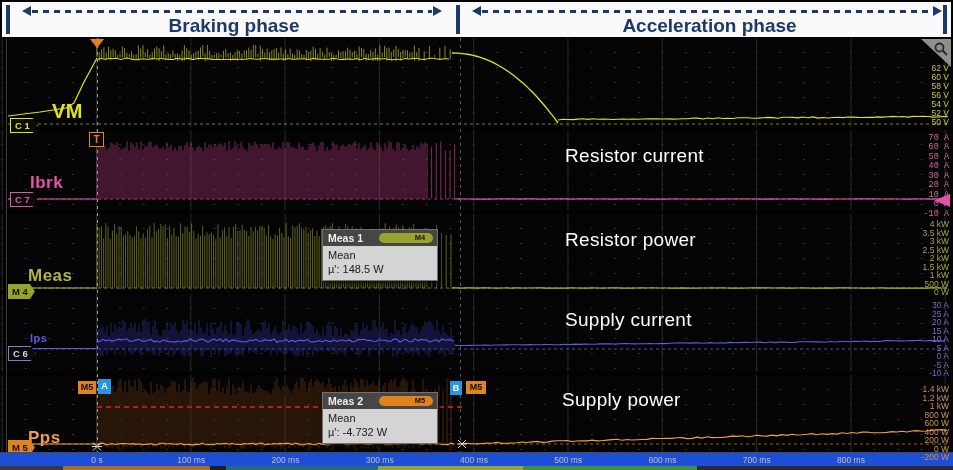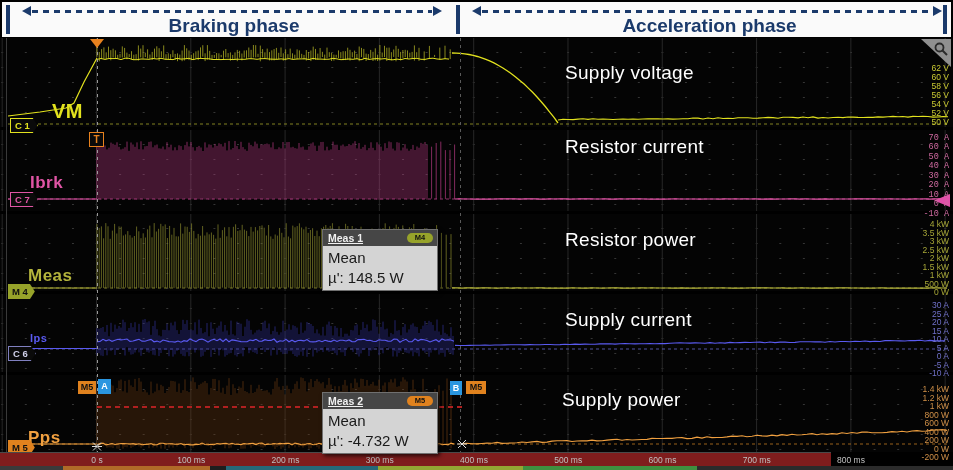--- a/index.html
+++ b/index.html
@@ -47,38 +47,38 @@
     justify-content:space-between;align-items:flex-end;font-size:8.5px;line-height:1;z-index:5;}
   #scale-vm{top:26px;height:63px;color:#caca32;}
   #scale-ibrk{top:96px;height:84px;color:#d06aa0;font-family:Liberation Mono, monospace;}
   #scale-pbrk{top:182px;height:70px;color:#a8a838;}
   #scale-ips{top:263px;height:70px;color:#7070c8;}
   #scale-pps{top:347px;height:70px;color:#d09048;}
   
   .measbox{position:absolute;width:114px;z-index:10;border:1px solid #707070;
     box-shadow:2px 2px 4px rgba(0,0,0,0.7);}
   .meashead{position:relative;height:16px;background:#464646;color:#f0f0f0;
-    font-size:10.5px;font-weight:bold;line-height:16px;padding-left:5px;text-decoration:underline;}
+    font-size:10.5px;font-weight:bold;line-height:16px;padding-left:5px;}
   .measpill{position:absolute;right:4px;top:3px;width:26px;height:10px;border-radius:5px;
-    font-size:7.5px;font-weight:bold;color:#111;text-align:center;line-height:10px;}
-  .measbody{background:#d4d4d4;color:#1a1a1a;font-size:15px;padding:2px 5px 3px 5px;line-height:1.3;}
+    font-size:7.5px;font-weight:bold;color:#111;text-align:center;line-height:10px;padding-left:28px;}
+  .measbody{background:#d4d4d4;color:#1a1a1a;font-size:11px;padding:2px 5px 3px 5px;line-height:1.3;}
   
   #trig-tri{position:absolute;left:90px;top:1px;width:0;height:0;
     border-left:7px solid transparent;border-right:7px solid transparent;border-top:9px solid #e8821e;}
   #trig-badge{position:absolute;left:89px;top:94px;width:13px;height:13px;border:1px solid #e8821e;
     color:#e8821e;font-size:10px;font-weight:bold;text-align:center;line-height:13px;background:#0a0a0a;}
   
   #zoom-corner{position:absolute;left:921px;top:1px;width:30px;height:28px;
     background:#8f8f8f;clip-path:polygon(0 0,100% 0,100% 100%);}
   #zoom-corner svg{position:absolute;right:2px;top:2px;}
   
   #ibrk-arrow{position:absolute;left:934px;top:156px;width:16px;height:13px;background:#e050a8;
     clip-path:polygon(100% 0,100% 100%,0 50%);}
   
-  #time-axis{position:absolute;left:0;top:414px;width:831px;height:14px;background:#7f1d1d;
+  #time-axis{position:absolute;left:0;top:414px;width:953px;height:14px;background:#1d4ed8;
     border-top:1px solid #4a4a4a;}
   #time-labels{position:absolute;left:67px;top:2px;width:814px;display:flex;
     justify-content:space-between;}
   #time-labels span{display:inline-block;width:60px;text-align:center;font-size:8.5px;color:#c0c0c0;}
   #bottom-strip{position:absolute;left:0;top:428px;width:953px;height:4px;display:flex;}
   .redline{position:absolute;height:2px;
     background:repeating-linear-gradient(90deg,#b02020 0 5px,transparent 5px 9px);}
 </style>
 </head>
 <body>
@@ -173,22 +173,21 @@
     <div class="chan-label" style="left:28px;top:228px;font-size:17px;color:#b4b43c">Meas</div>
     <div class="chan-label" style="left:30px;top:294px;font-size:11px;color:#5a5af0">Ips</div>
     <div class="chan-label" style="left:28px;top:390px;font-size:17px;color:#f0a040">Pps</div>
 
     <div class="railbadge" style="left:10px;top:80px;color:#e2e21e;border-color:#e2e21e">C 1</div>
     <div class="railbadge" style="left:10px;top:154px;color:#e055a5;border-color:#e055a5">C 7</div>
     <div class="railbadge fill" style="left:8px;top:246px;background:#97a32a">M 4</div>
     <div class="railbadge" style="left:8px;top:308px;color:#cfcfe8;border-color:#8080c0">C 6</div>
     <div class="railbadge fill" style="left:8px;top:402px;background:#e0821e">M 5</div>
 
-    <div class="annot" style="left:565px;top:24px">Supply voltage</div>
-    <div class="annot" style="left:565px;top:98px">Resistor current</div>
+    <div class="annot" style="left:565px;top:107px">Resistor current</div>
     <div class="annot" style="left:565px;top:271px">Supply current</div>
     <div class="annot" style="left:565px;top:191px">Resistor power</div>
     <div class="annot" style="left:562px;top:351px">Supply power</div>
 
     <div class="scale" id="scale-vm">
         <span>62 V</span>
         <span>60 V</span>
         <span>58 V</span>
         <span>56 V</span>
         <span>54 V</span>

